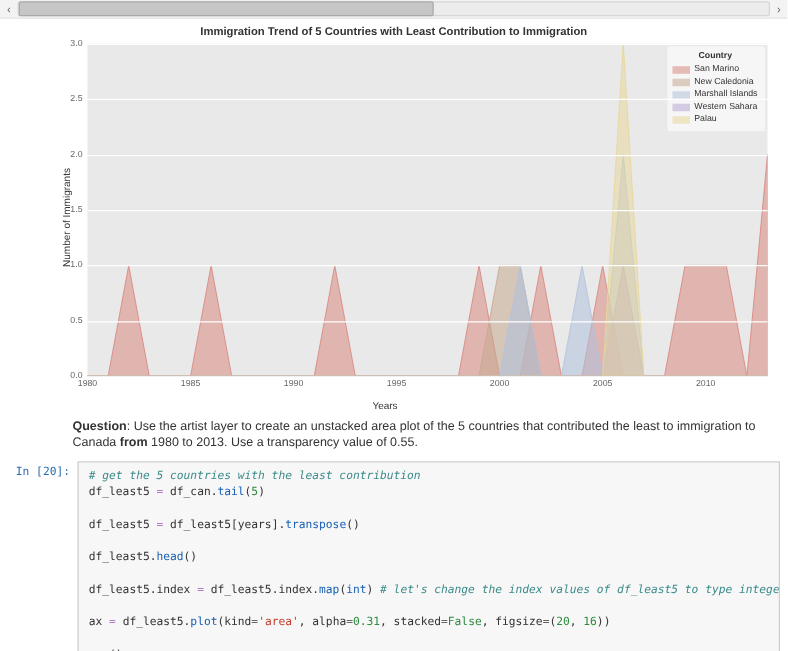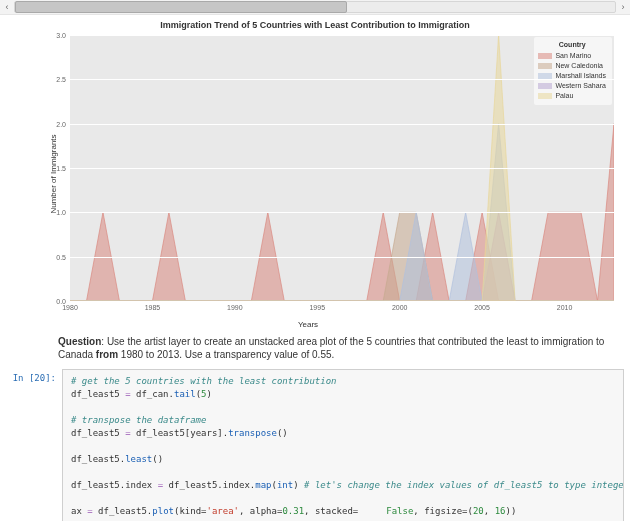--- a/index.html
+++ b/index.html
@@ -180,21 +180,21 @@
     font-size: 9px;
     line-height: 13px;
     white-space: pre;
     overflow: hidden;
     color: #333;
   }
   .c-cmt  { color: #3b8a8a; font-style: italic; margin-top: 47px; }
   .c-op   { color: #9b59b6; }
   .c-func { color: #1a5fb4; margin-top: 34px; }
   .c-num  { color: #2d8a3e; }
-  .c-kw   { color: #2d8a3e; margin-left: 28px; }
+  .c-kw   { color: #2d8a3e; }
   .c-str  { color: #c23c2b; }
 </style>
 </head>
 <body>
 
 <div class="page">
 
   <div class="hscroll">
     <div class="arrow">‹</div>
     <div class="track">
@@ -269,24 +269,23 @@
 
   <div class="question">
     <b>Question</b><span>: Use the artist layer to create an unstacked area plot of the 5 countries that contributed the least to immigration to Canada </span><b>from</b><span> 1980 to 2013. Use a transparency value of 0.55.</span>
   </div>
 
   <div class="cell">
     <div class="prompt in">In [20]:</div>
     <div class="code-box" id="code-box"><span class="c-cmt"># get the 5 countries with the least contribution</span>
 df_least5 <span class="c-op">=</span> df_can.<span class="c-func">tail</span>(<span class="c-num">5</span>)
 
-<span class="c-cmt"># transpose the dataframe</span>
 df_least5 <span class="c-op">=</span> df_least5[years].<span class="c-func">transpose</span>()
 
-df_least5.<span class="c-func">least</span>()
+df_least5.<span class="c-func">head</span>()
 
 df_least5.index <span class="c-op">=</span> df_least5.index.<span class="c-func">map</span>(<span class="c-func">int</span>) <span class="c-cmt"># let's change the index values of df_least5 to type integer for p</span>
 
 ax <span class="c-op">=</span> df_least5.<span class="c-func">plot</span>(kind=<span class="c-str">'area'</span>, alpha=<span class="c-num">0.31</span>, stacked=<span class="c-kw">False</span>, figsize=(<span class="c-num">20</span>, <span class="c-num">16</span>))
 
 ax.()
 ax.()
 ax.()</div>
   </div>
 

